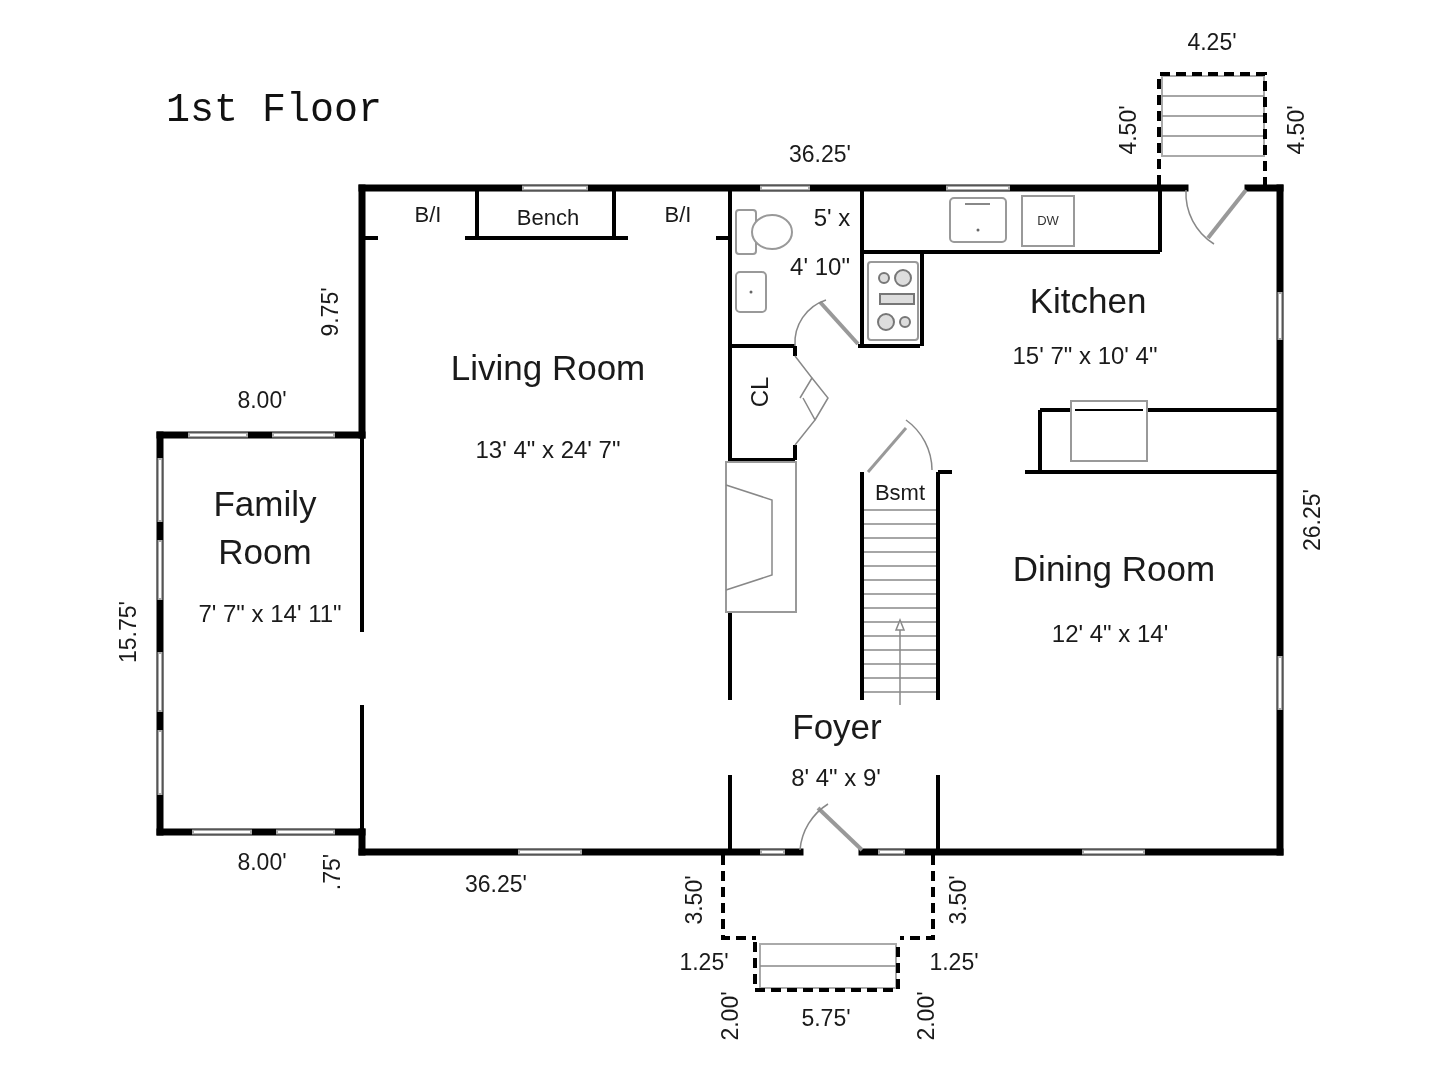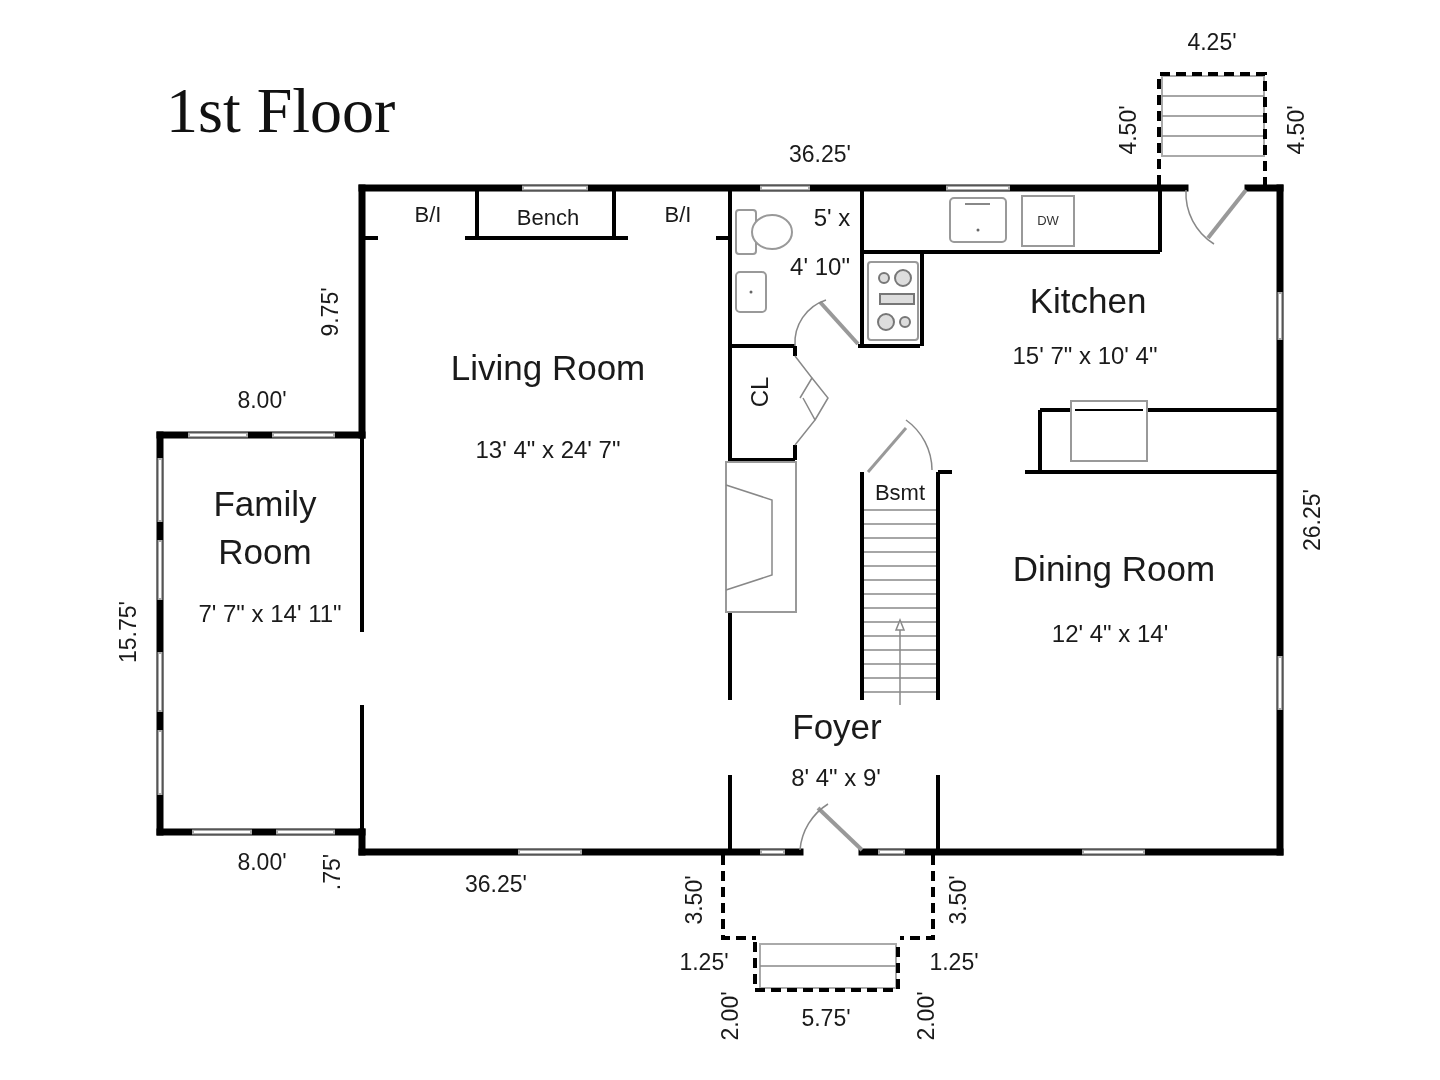--- a/index.html
+++ b/index.html
@@ -1,18 +1,18 @@
 <!DOCTYPE html>
 <html><head>
   <meta charset="utf-8">
   <style>
     html, body { margin: 0; padding: 0; background: #ffffff; }
     body { width: 1440px; height: 1080px; position: relative; overflow: hidden; font-family: "Liberation Sans", sans-serif; color: #111; }
     svg { position: absolute; left: 0; top: 0; }
-    .title { position: absolute; left: 166px; top: 76px; font-size: 64px; line-height: 70px; color: #111; font-family: Liberation Serif, serif; }
+    .title { position: absolute; left: 166px; top: 76px; font-size: 40px; line-height: 70px; color: #111; font-family: Liberation Mono, monospace; }
     .room-name { font-family: "Liberation Sans", sans-serif; font-size: 35px; fill: #1a1a1a; }
     .room-dim { font-family: "Liberation Sans", sans-serif; font-size: 24px; fill: #1a1a1a; }
     .dim { font-family: "Liberation Sans", sans-serif; font-size: 23px; fill: #1a1a1a; }
     .small { font-family: "Liberation Sans", sans-serif; font-size: 22px; fill: #1a1a1a; }
     .tiny { font-family: "Liberation Sans", sans-serif; font-size: 13px; fill: #333; }
     .wall { stroke: #000; stroke-width: 7; fill: none; stroke-linecap: square; }
     .iwall { stroke: #000; stroke-width: 4; fill: none; }
     .win { stroke: #aaa; stroke-width: 5; fill: none; }
     .winin { stroke: #fff; stroke-width: 2; fill: none; }
     .dash { stroke: #000; stroke-width: 4; fill: none; stroke-dasharray: 10 6; }

